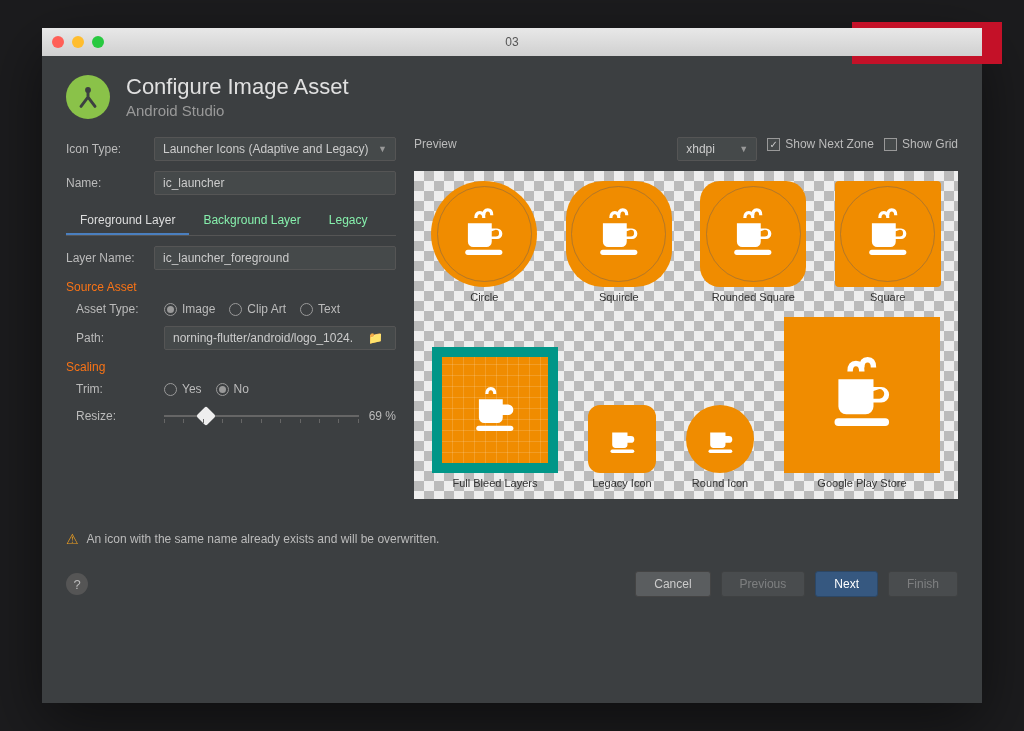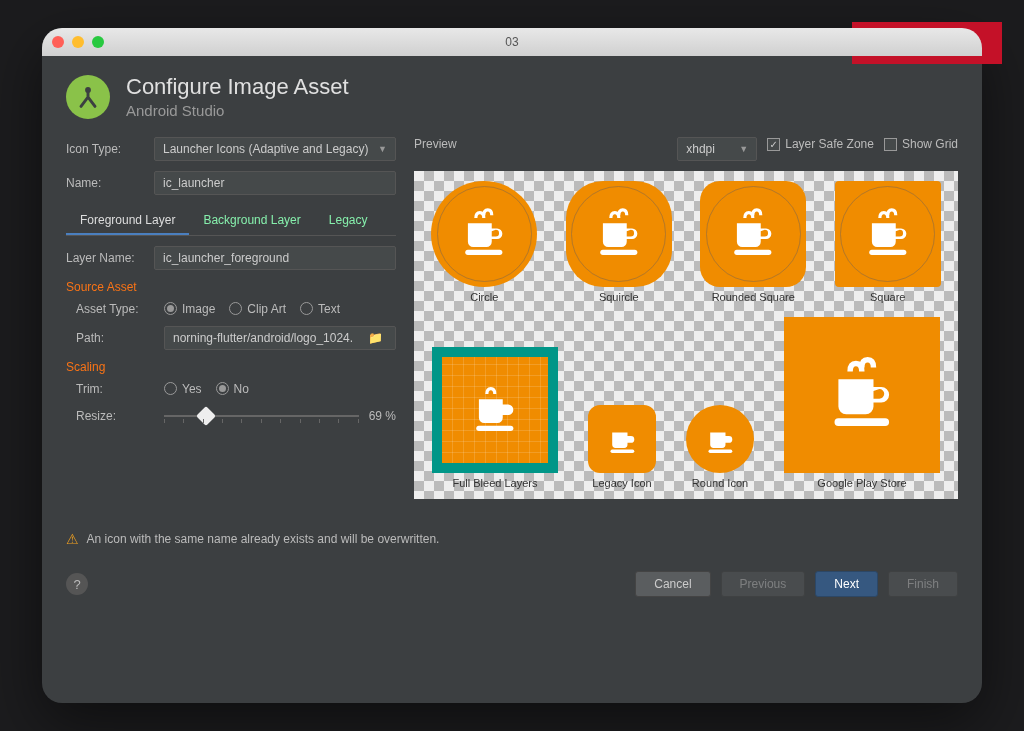--- a/index.html
+++ b/index.html
@@ -1,18 +1,18 @@
 <!DOCTYPE html>
 <html><head>
 <meta charset="utf-8">
 <style>
 *{box-sizing:border-box;margin:0;padding:0;font-family:-apple-system,BlinkMacSystemFont,"Segoe UI",Arial,sans-serif}
 body{background:#1c1c1e;min-height:731px;display:flex;justify-content:center;padding:28px 30px}
 .logo-badge{position:fixed;top:22px;right:22px;background:#c41128;color:#fff;padding:13px 24px;font-size:14px;font-weight:700;letter-spacing:2px}
-.window{width:940px;background:#3c3f41;border-radius:20px;box-shadow:0 20px 60px rgba(0,0,0,.5);overflow:hidden}
+.window{width:940px;background:#3c3f41;border-radius:0;box-shadow:0 20px 60px rgba(0,0,0,.5);overflow:hidden}
 .titlebar{height:28px;background:linear-gradient(#e8e8e8,#d0d0d0);display:flex;align-items:center;padding:0 10px;position:relative}
 .traffic{display:flex;gap:8px}
 .dot{width:12px;height:12px;border-radius:50%}
 .dot.r{background:#ff5f57}.dot.y{background:#ffbd2e}.dot.g{background:#28c940}
 .titlebar-title{position:absolute;left:50%;transform:translateX(-50%);font-size:12px;color:#555}
 .header{display:flex;align-items:center;gap:16px;padding:18px 24px}
 .app-icon{width:44px;height:44px;border-radius:50%;background:#8ac249;display:flex;align-items:center;justify-content:center}
 .app-icon svg{width:28px;height:28px}
 .header-text h1{color:#e0e0e0;font-size:22px;font-weight:300}
 .header-text p{color:#999;font-size:15px;margin-top:2px}
@@ -22,21 +22,21 @@
 .row{display:flex;align-items:center;margin-bottom:10px;gap:10px}
 .label{width:78px;color:#bbb}
 .select,.input{flex:1;background:#45494a;border:1px solid #555;color:#ccc;padding:4px 8px;font-size:12px;height:24px;border-radius:2px;display:flex;align-items:center;justify-content:space-between}
 .select{cursor:pointer}
 .caret{font-size:9px;color:#999}
 .tabs{display:flex;margin:12px 0 10px;border-bottom:1px solid #555}
 .tab{padding:6px 14px;color:#86efac;cursor:pointer;font-size:12px}
 .tab.active{color:#ddd;border-bottom:2px solid #4a7fbf}
 .section-title{color:#f97316;font-size:12px;margin:10px 0 8px}
 .radios{display:flex;gap:14px;align-items:center}
-.radio{display:flex;align-items:flex-start;gap:5px;cursor:pointer}
+.radio{display:flex;align-items:center;gap:5px;cursor:pointer}
 .radio-circle{width:13px;height:13px;border-radius:50%;border:1px solid #999;display:flex;align-items:center;justify-content:center}
 .radio-circle.checked::after{content:"";width:7px;height:7px;border-radius:50%;background:#999}
 .slider-row{display:flex;align-items:center;gap:10px}
 .slider{flex:1;height:20px;position:relative}
 .slider-track{position:absolute;top:9px;left:0;right:0;height:2px;background:#666}
 .slider-thumb{position:absolute;top:3px;width:14px;height:14px;background:#eee;border-radius:2px;transform:rotate(45deg)}
 .slider-ticks{position:absolute;top:13px;left:0;right:0;display:flex;justify-content:space-between}
 .slider-ticks span{width:1px;height:4px;background:#666}
 .preview-header{display:flex;align-items:flex-start;gap:10px;margin-bottom:10px;font-size:12px;color:#bbb}
 .preview-header .spacer{flex:1}
@@ -186,21 +186,21 @@
     <div class="right">
       <div class="preview-header">
         <span>Preview</span>
         <div class="spacer"></div>
         <div class="select" style="flex:0 0 80px">
           <span>xhdpi</span>
             <span class="caret">▼</span>
         </div>
         <div class="checkbox">
             <div class="cb-box">✓</div>
-            <span>Layer Safe Zone</span>
+            <span>Show Next Zone</span>
           </div>
         <div class="checkbox">
             <div class="cb-box"></div>
             <span>Show Grid</span>
           </div>
       </div>
 
       <div class="preview-area">
         <div class="preview-row">
           <div class="preview-item">

